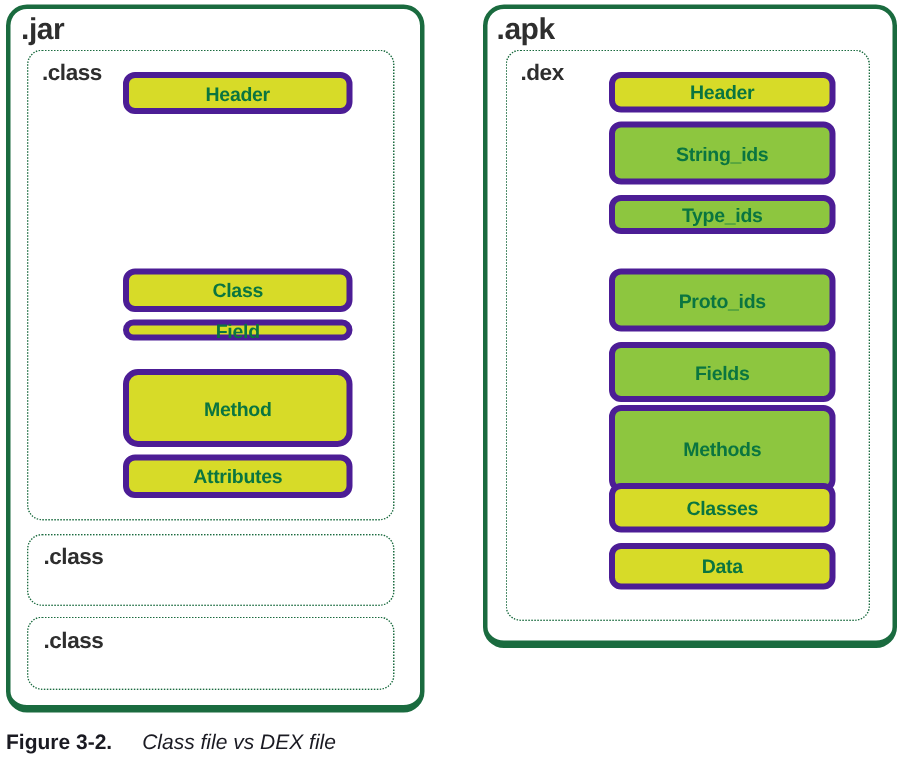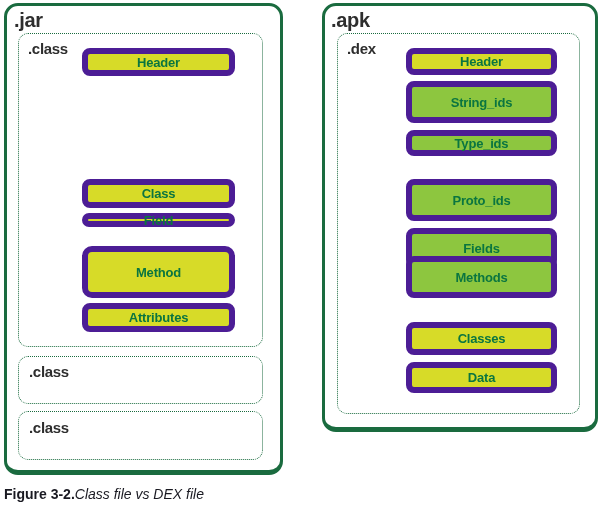--- a/index.html
+++ b/index.html
@@ -51,21 +51,21 @@
     color: #2e2e2e;
     letter-spacing: -0.3px;
   }
   .class-main-label { left: 28px;  top: 40px;  }
   .class-ph1-label  { left: 29px;  top: 363px; }
   .class-ph2-label  { left: 29px;  top: 419px; }
   .dex-label        { left: 347px; top: 40px;  }
   
   .box {
     position: absolute;
-    border: 6px solid #4c1d95;
+    border: 4px solid #4c1d95;
     border-radius: 8px;
     display: flex;
     align-items: center;
     justify-content: center;
     font-size: 13px;
     font-weight: 700;
     color: #0a7540;
     letter-spacing: -0.2px;
   }
   .fill-yellow { background: #d7db28; }
@@ -78,34 +78,34 @@
   .jar-sec-3 { top: 213px; height: 14px; }
   .jar-sec-4 { top: 246px; height: 52px; border-radius: 10px; }
   .jar-sec-5 { top: 303px; height: 29px; }
   
   .dex-sec   { left: 406px; width: 151px; }
   .dex-sec-0 { top: 48px;  height: 27px; }
   .dex-sec-1 { top: 81px;  height: 42px; }
   .dex-sec-2 { top: 130px; height: 26px; }
   .dex-sec-3 { top: 179px; height: 42px; }
   .dex-sec-4 { top: 228px; height: 40px; text-align: right; }
-  .dex-sec-5 { top: 256px; height: 42px; }
+  .dex-sec-5 { top: 270px; height: 58px; }
   .dex-sec-6 { top: 322px; height: 33px; }
   .dex-sec-7 { top: 362px; height: 31px; }
   
   .caption {
     position: absolute;
     left: 4px;
     top: 486px;
     font-size: 14px;
     color: #1a1a22;
     white-space: nowrap;
   }
   .caption .cap-label { font-weight: 700; }
-  .caption .cap-text  { font-style: italic; font-weight: 500; margin-left: 0; }
+  .caption .cap-text  { font-style: italic; font-weight: 500; margin-left: 20px; }
 </style>
 </head>
 <body>
 
 <div class="figure">
 
   <div class="panel panel-jar"></div>
   <div class="panel-label jar-label">.jar</div>
 
   <div class="dotted class-main"></div>

